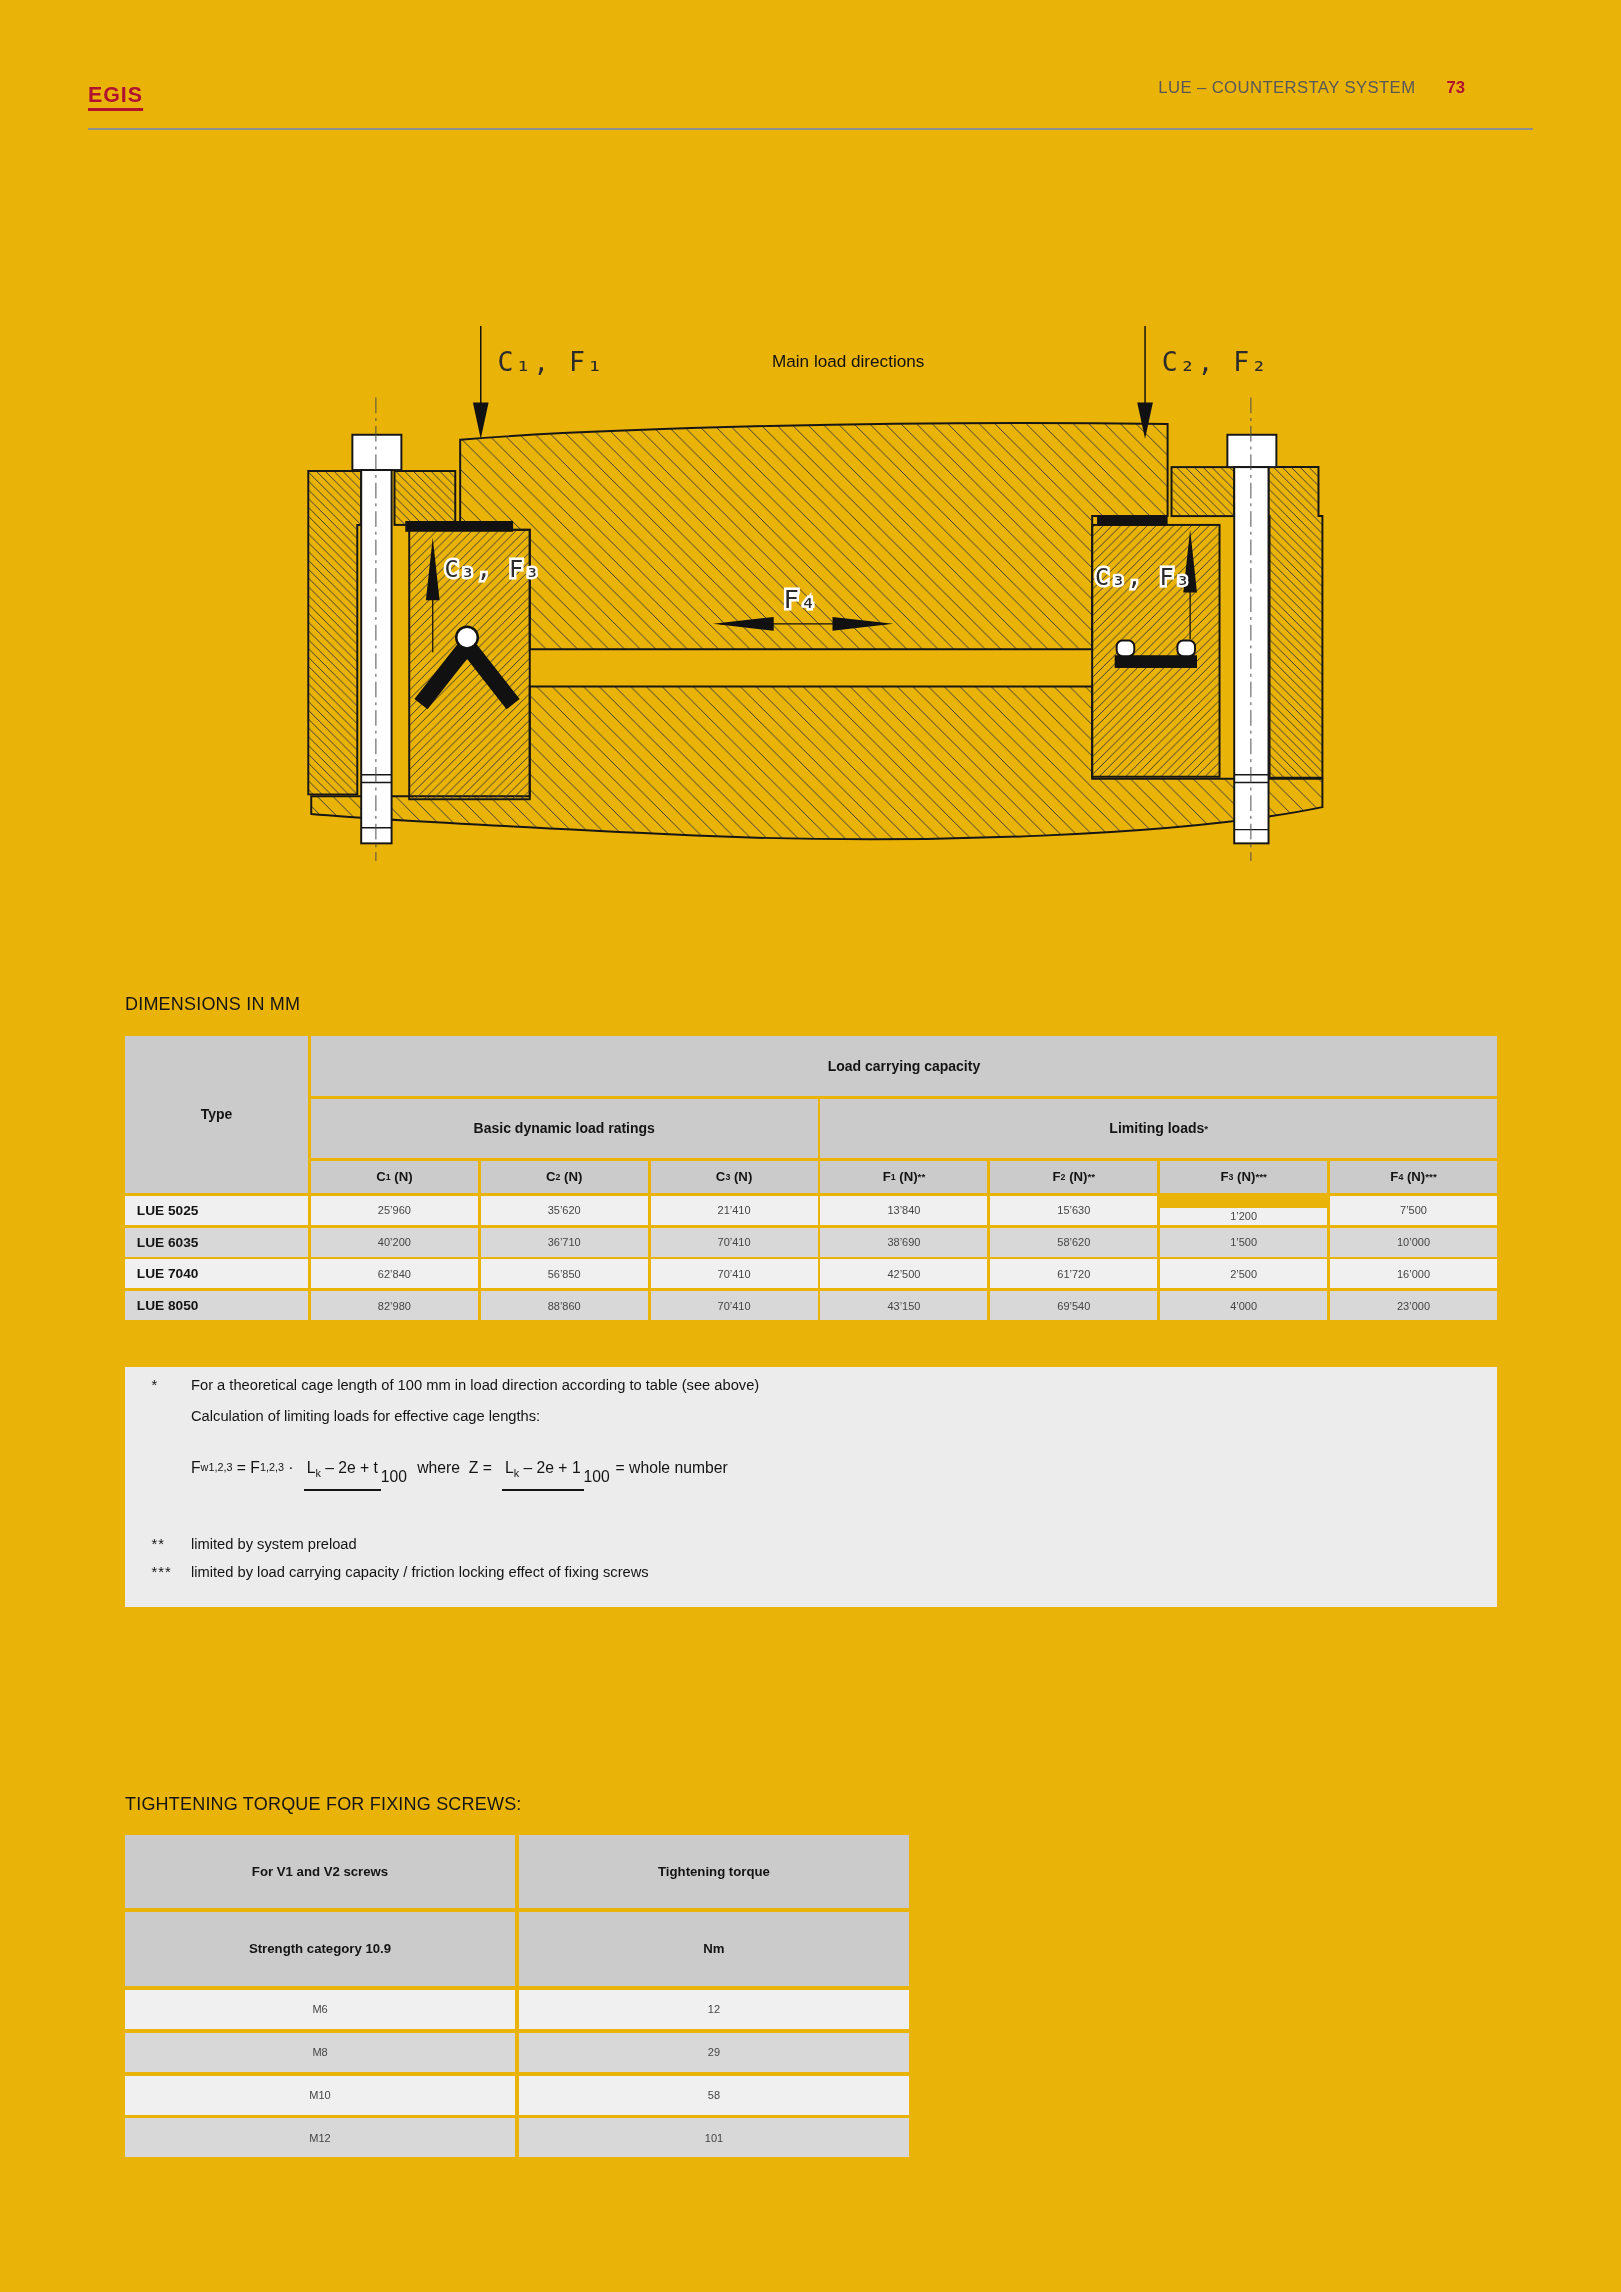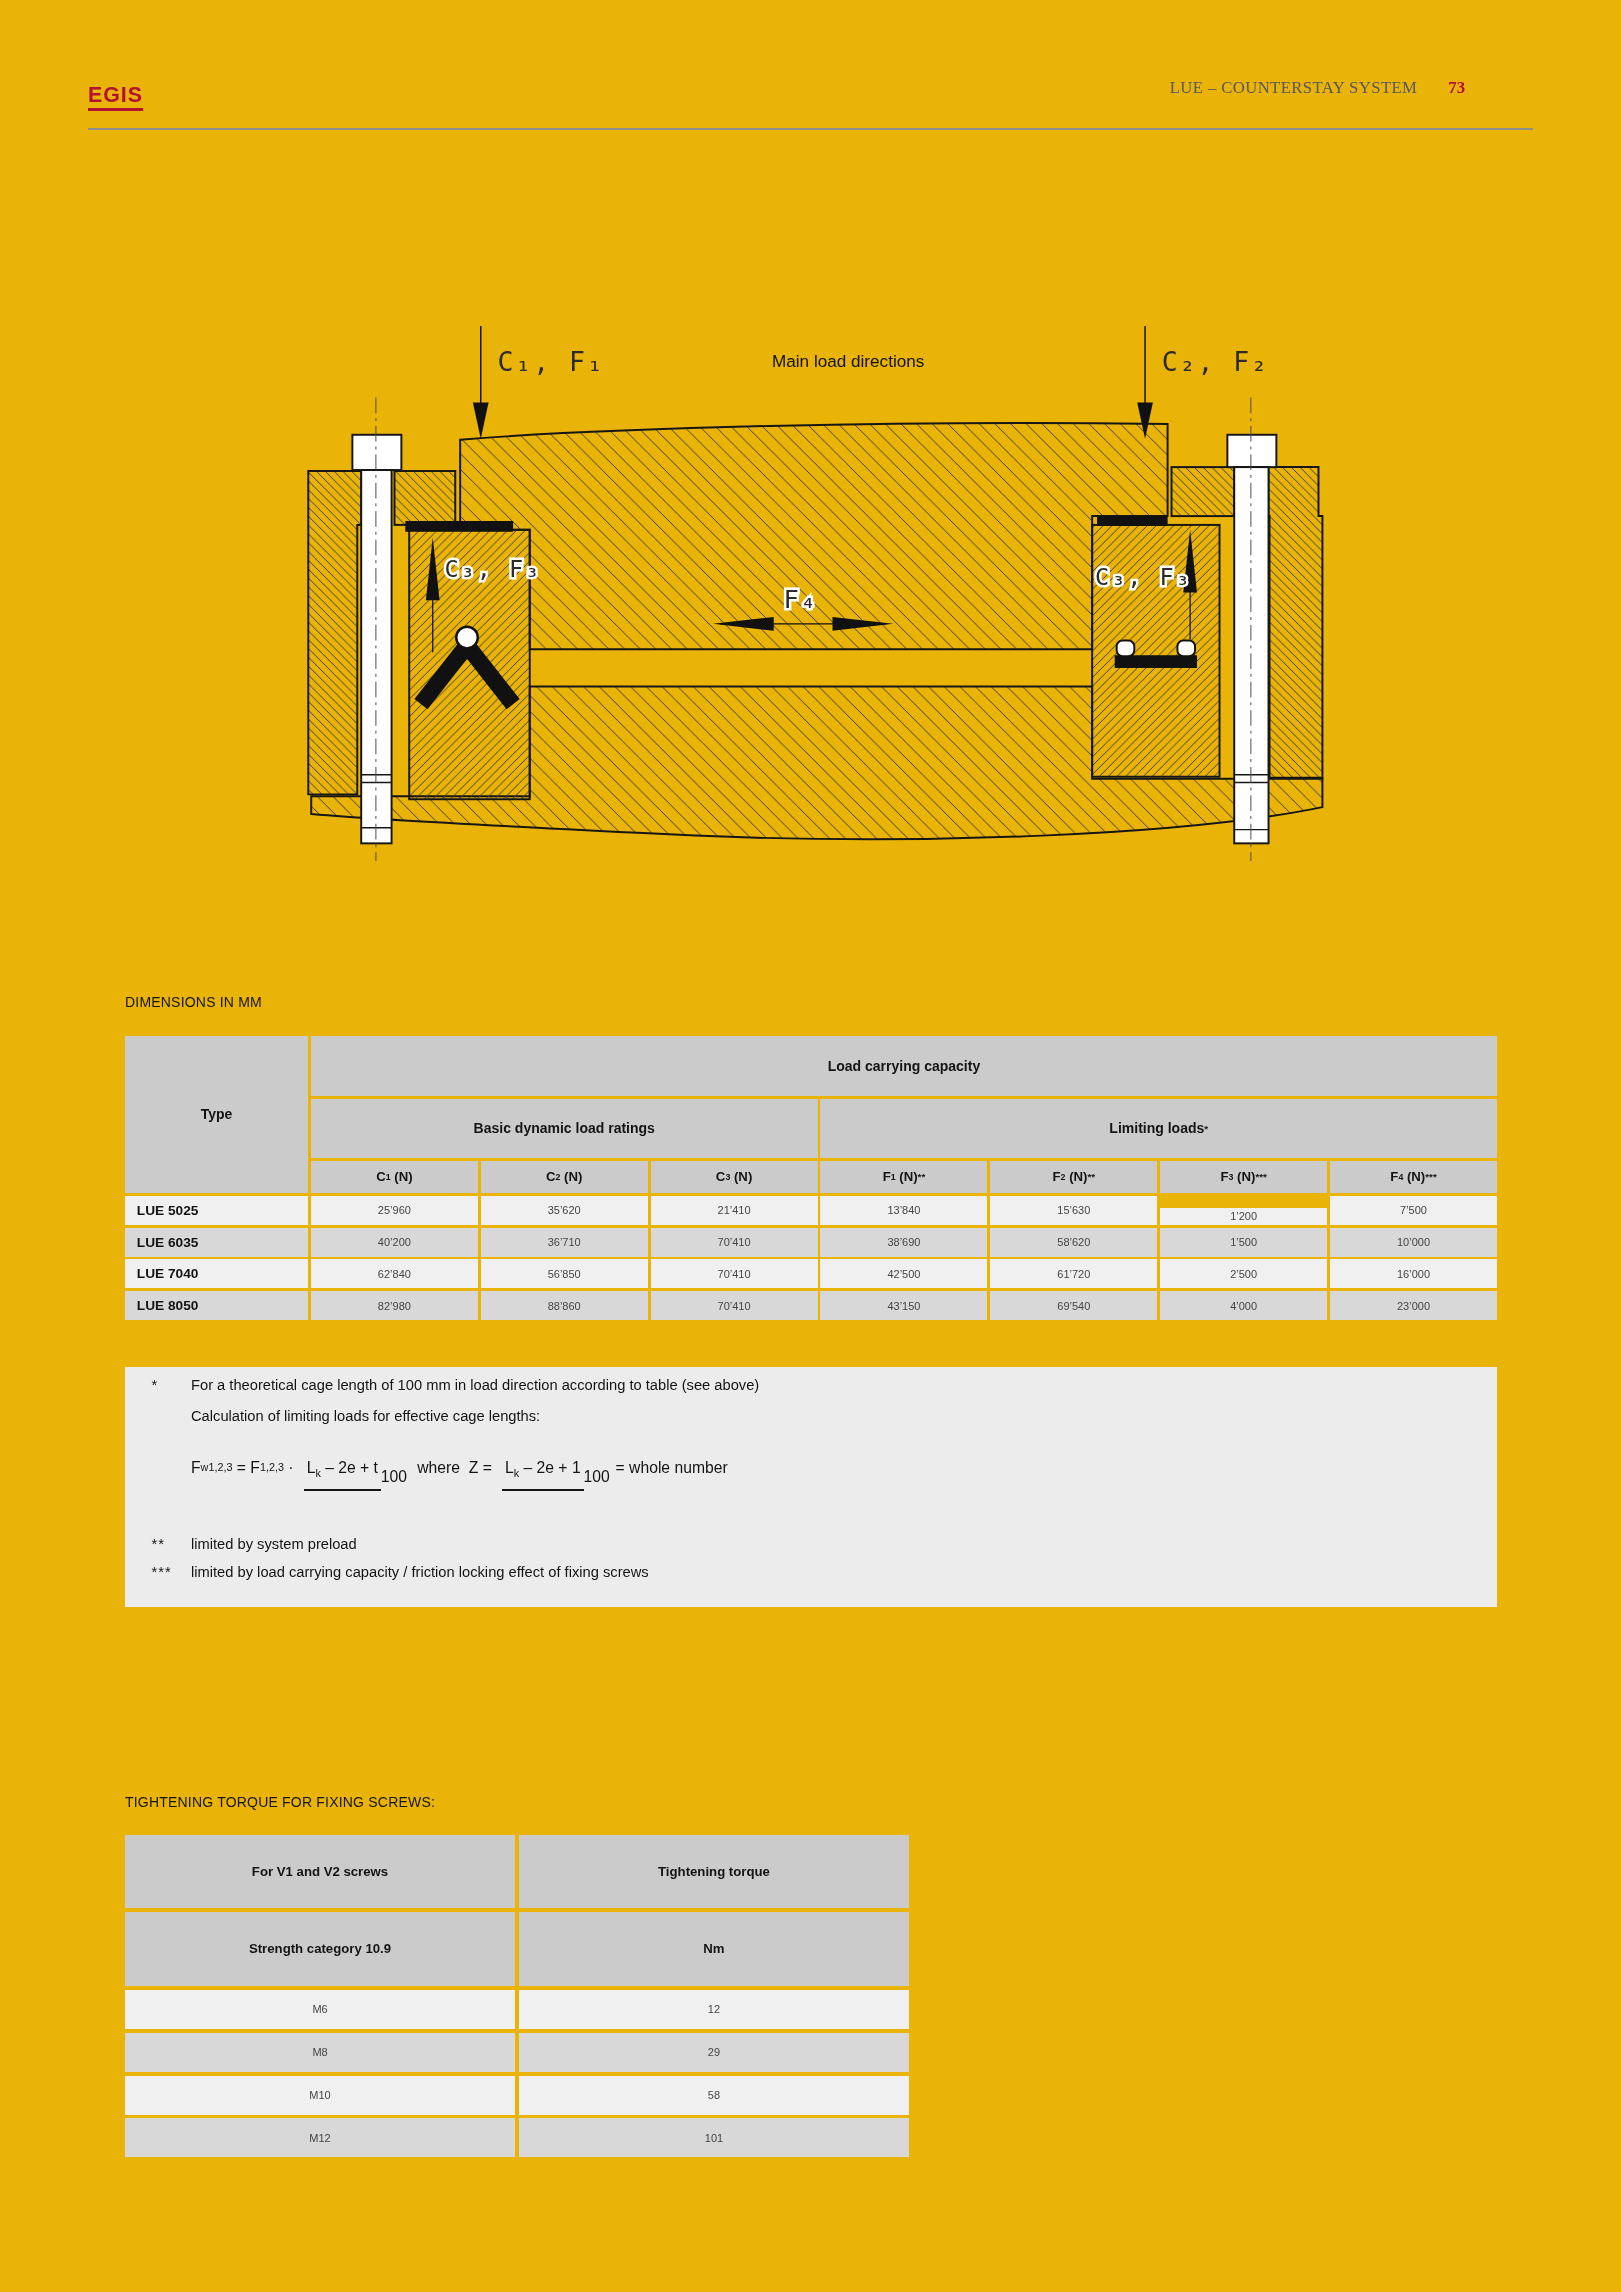--- a/index.html
+++ b/index.html
@@ -11,36 +11,36 @@
 
   
   .logo {
     position:absolute; left:88px; top:84px;
     color:var(--accent-red); font-weight:bold; font-size:22.5px;
     letter-spacing:1px; border-bottom:3.9px solid var(--accent-red);
     padding-bottom:1px; line-height:1; transform:scaleX(.95); transform-origin:left;
   }
   .hdr-right {
     position:absolute; top:78px; right:156px;
-    display:flex; align-items:baseline; gap:31px;font-family:Liberation Serif, serif;
+    display:flex; align-items:baseline; gap:31px;
   }
   .hdr-title { color:var(--title-gray); font-size:16.7px; letter-spacing:0.4px; }
   .hdr-page  { color:var(--accent-red); font-weight:bold; font-size:16.7px; }
   .hdr-rule  { position:absolute; top:128px; left:88px; width:1445px; height:2px;
                background:var(--rule-gray); }
 
   
   .drawing { position:absolute; left:274px; top:314px; width:1117px; height:559px; }
   .cadtext { font-family:"DejaVu Sans Mono", monospace; fill:#2b2b2b; letter-spacing:2px; }
   .halo    { paint-order:stroke; stroke:#ffffff; stroke-width:5px; }
   .drawtitle { font-family:"Liberation Sans", sans-serif; fill:#111; }
 
   
   .dim-note, .torque-title {
-    position:absolute; left:125px; font-size:14px; color:#161616; letter-spacing:0.2px;
+    position:absolute; left:125px; font-size:18px; color:#161616; letter-spacing:0.2px;
   }
   .dim-note { top:994px; }
   .torque-title { top:1794px; }
 
   
   .load-table {
     position:absolute; left:125px; top:1036px; width:1372px;
     display:grid; grid-template-columns:183px repeat(7,1fr);
     grid-template-rows:60px 59px 32px repeat(4,29px); gap:2.9px;
   }

